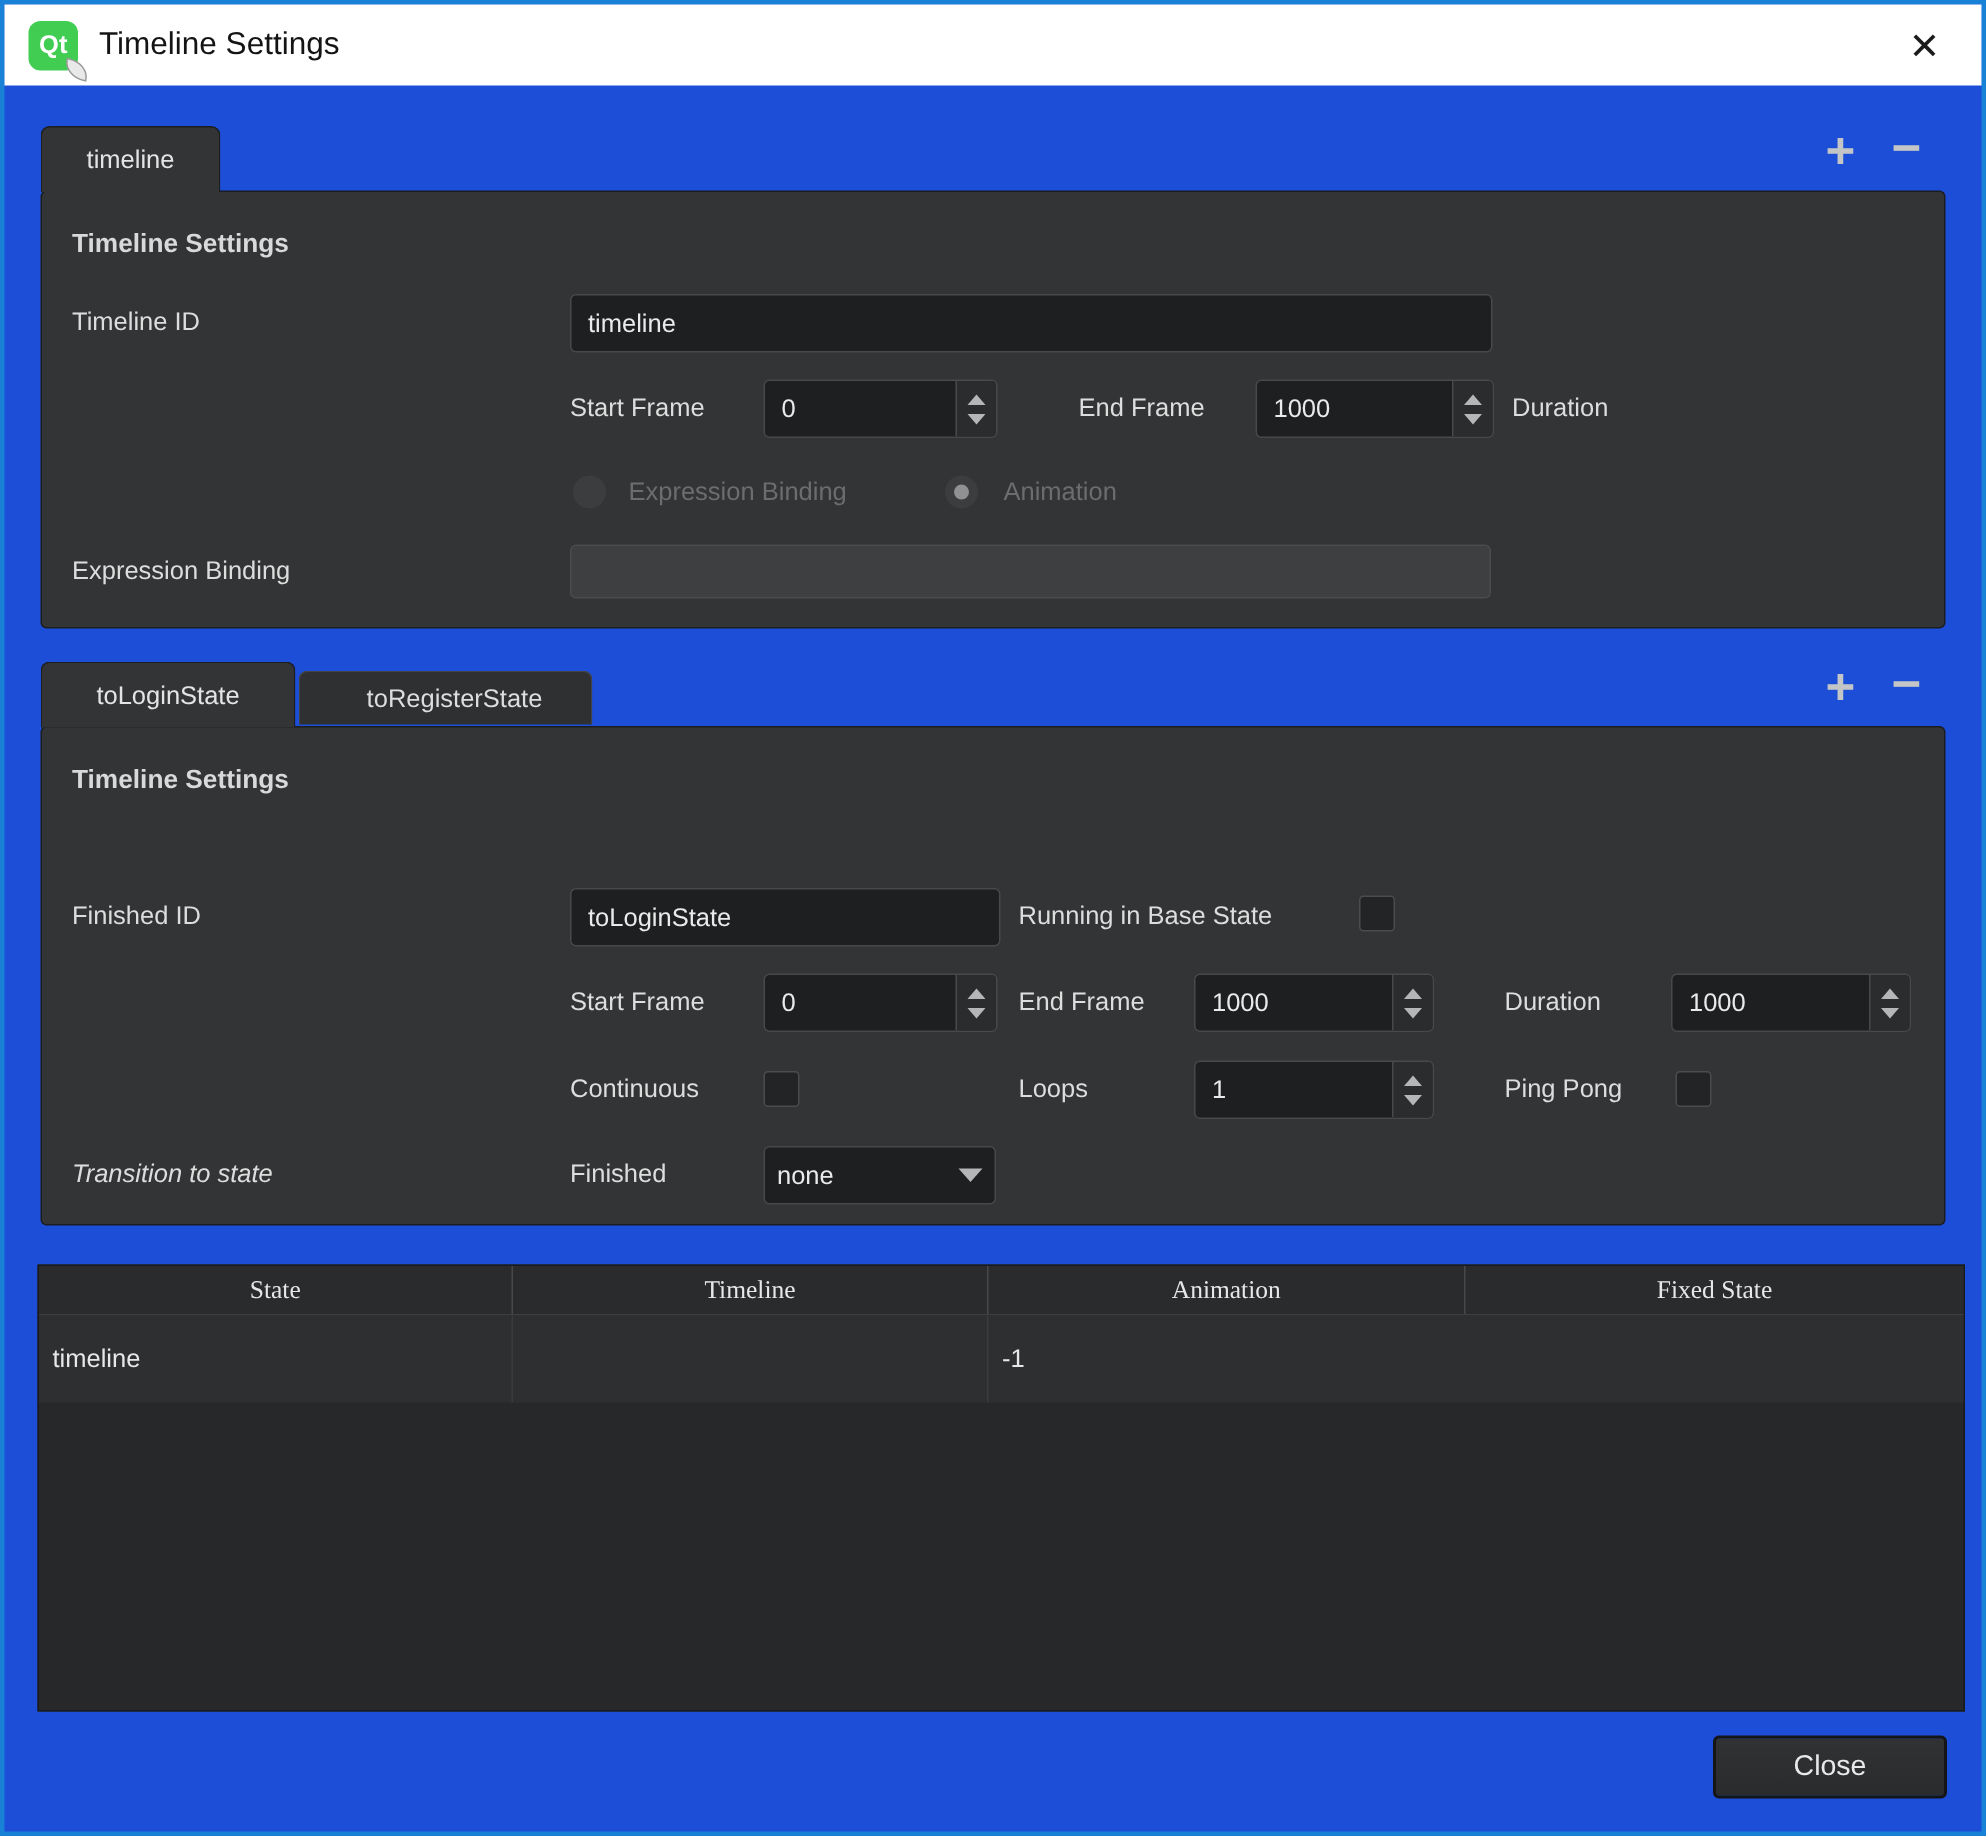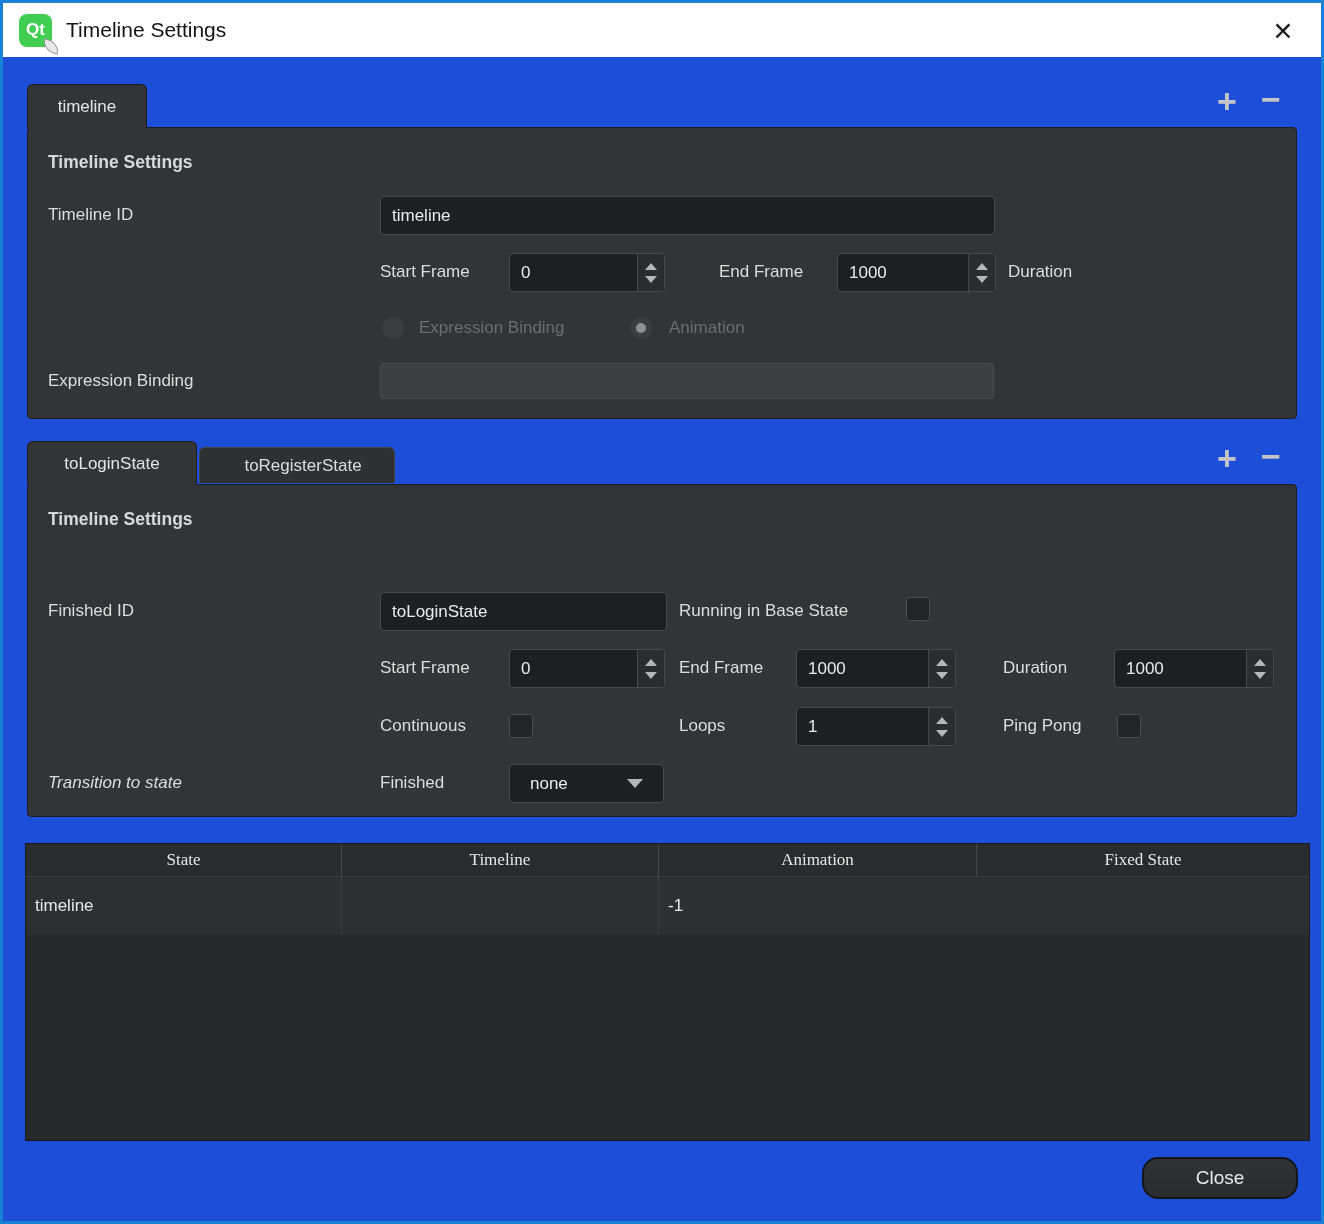--- a/index.html
+++ b/index.html
@@ -90,21 +90,21 @@
     background:#3b3d3e;
   }
   .radio.selected::after {
     content:""; position:absolute; left:6px; top:6px; width:10px; height:10px;
     border-radius:50%; background:#8f9192;
   }
 
   .dropdown {
     position:absolute; background:#1d1f20; border:1px solid #47494a;
     border-radius:4px; color:#eaeaea; font-size:17px;
-    display:flex; align-items:center; padding:0 20px;
+    display:flex; align-items:center; padding:0 8px;
   }
   .dropdown .dd-value { flex:1; }
   .dd-arrow { width:0; height:0; border-left:8px solid transparent; border-right:8px solid transparent; border-top:9px solid #b4b6b7; }
 
   
   .states-table {
     position:absolute; left:25px; top:843px; width:1285px; height:298px;
     background:#272829; border:1px solid #191a1b;
   }
   .t-header { display:grid; grid-template-columns:316px 317px 318px 1fr; height:33px; background:#2a2b2c; border-bottom:1px solid #3e3f40; }
@@ -117,21 +117,21 @@
   .t-row .t-cell {
     display:flex; align-items:center; padding-left:9px;
     color:#e6e7e8; font-size:17px; border-right:1px solid #3a3b3c;
   }
   .t-row .t-cell:last-child { border-right:none; }
 
   
   .close-btn {
     position:absolute; left:1142px; top:1157px; width:156px; height:42px;
     background:linear-gradient(#303233,#292b2c); border:2px solid #141516;
-    border-radius:16px; color:#e8e9ea; font-size:19px;
+    border-radius:4px; color:#e8e9ea; font-size:19px;
     display:flex; align-items:center; justify-content:center; cursor:default;
   }
 </style>
 </head>
 <body>
 
 <div class="window">
 
   <div class="titlebar">
     <div class="qt-logo">

